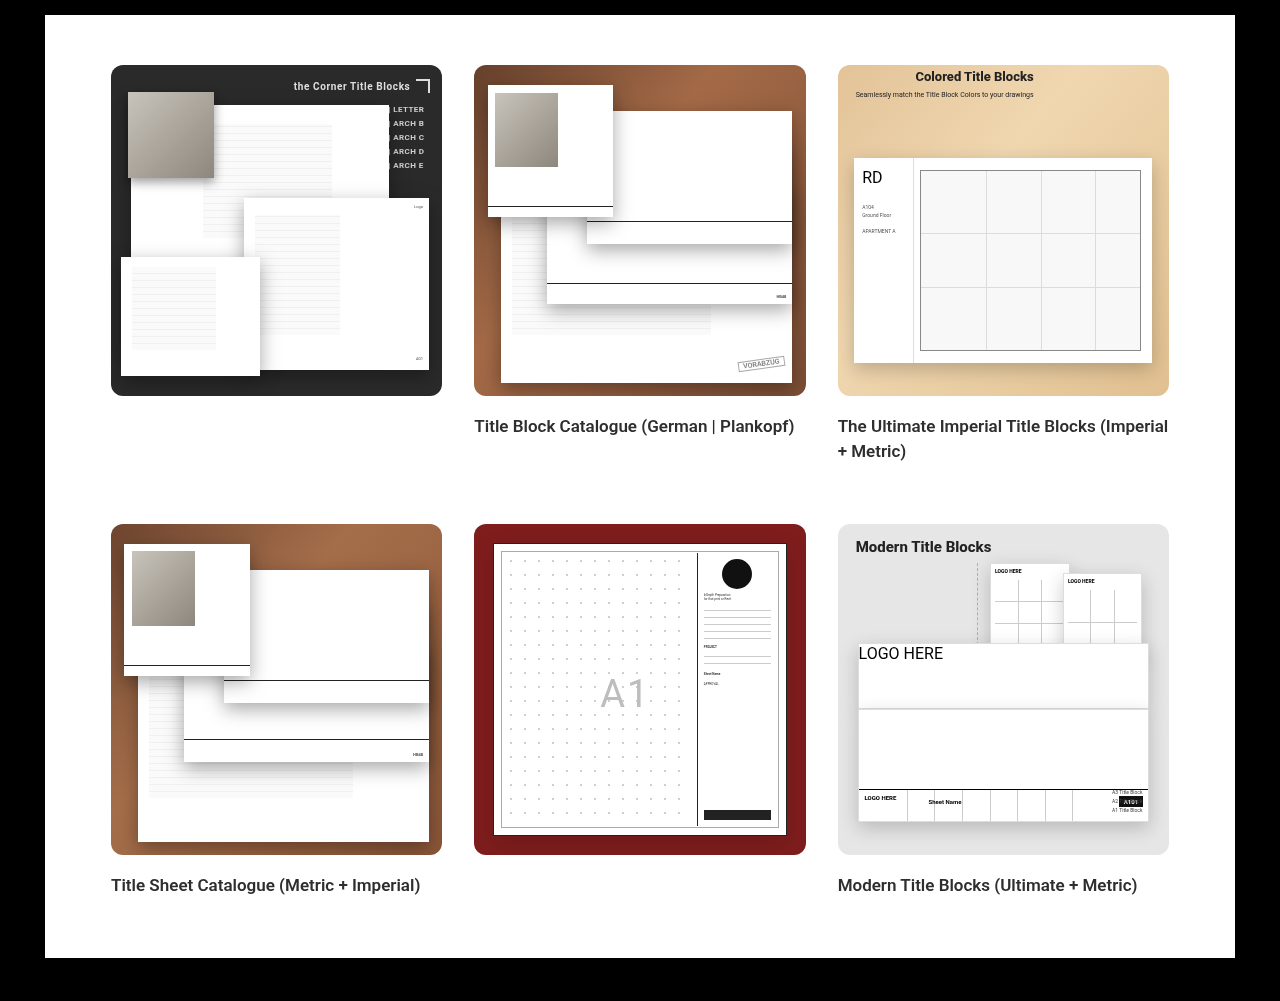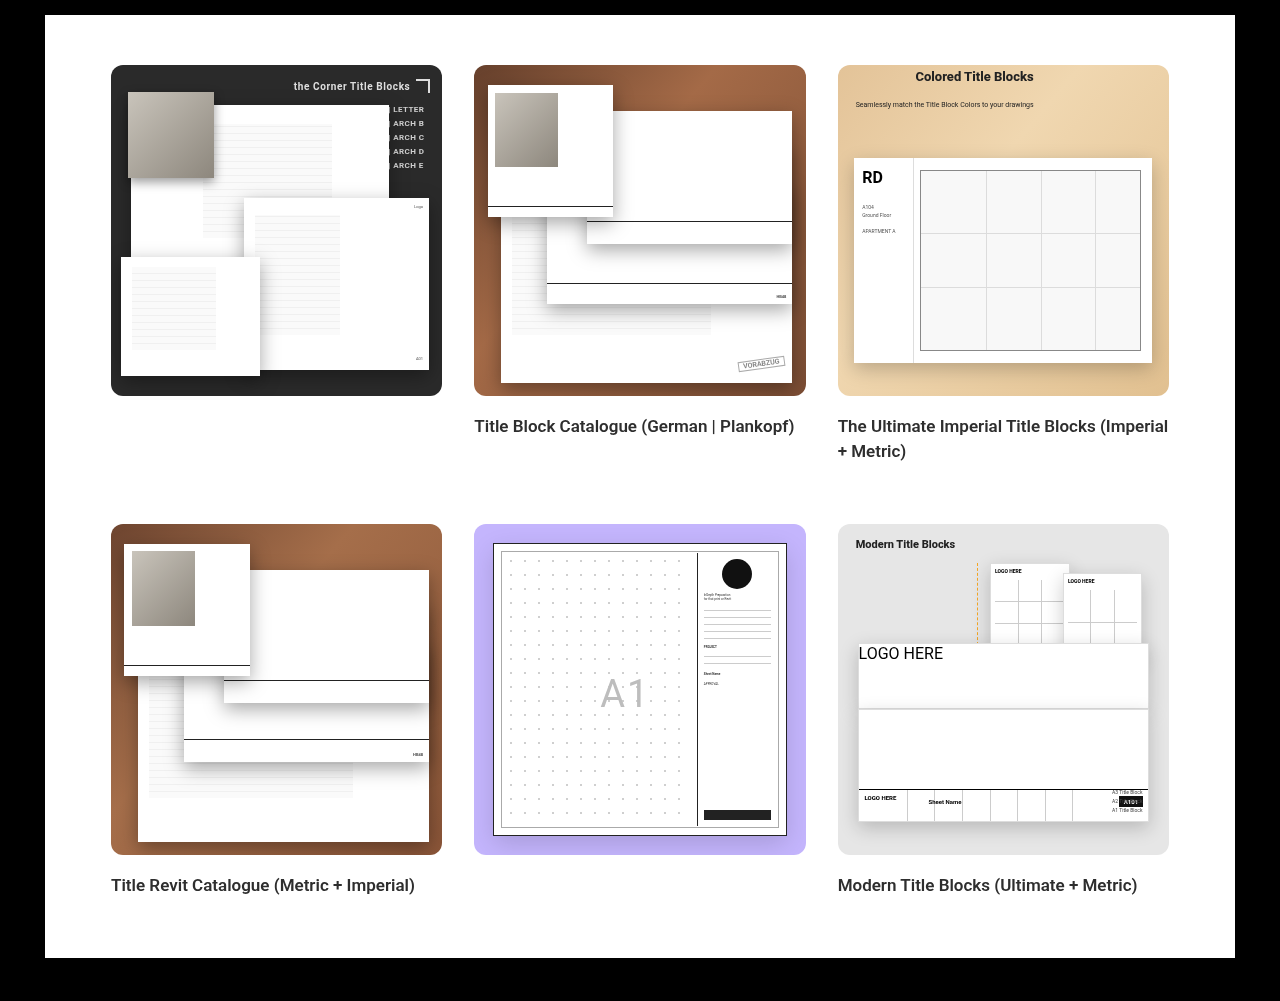--- a/index.html
+++ b/index.html
@@ -33,21 +33,21 @@
     .thumb.bg-dark { background: #2a2a2a; }
     .thumb.bg-wood1 {
       background: linear-gradient(130deg, #66402c 0%, #a46a47 40%, #7b4d34 100%);
     }
     .thumb.bg-wood2 {
       background: linear-gradient(130deg, #e3c398 0%, #f0d7b0 40%, #e1c090 100%);
     }
     .thumb.bg-wood3 {
       background: linear-gradient(130deg, #6e4530 0%, #a56e4a 40%, #8a5538 100%);
     }
-    .thumb.bg-cream { background: #c4b5fd; }
+    .thumb.bg-cream { background: #7f1d1d; }
     .thumb.bg-grey  { background: #e6e6e6; }
 
     .title {
       margin-top: 18px;
       font-size: 17px;
       font-weight: 600;
       color: #2e2e2e;
       line-height: 1.45;
     }
 
@@ -63,24 +63,24 @@
     .c1-head { position:absolute; top:14px; right:12px; color:#ddd; font-size:10px; letter-spacing:.6px; display:flex; align-items:center; gap:6px; font-weight:700;}
     .c1-head::after{content:""; width:12px; height:12px; border-top:2px solid #ddd; border-right:2px solid #ddd;}
     .c1-labels { position:absolute; top:38px; right:18px; color:#cfcfcf; font-size:8px; line-height:14px; text-align:left; font-weight:700; letter-spacing:.4px;}
     .c1-labels div{white-space:nowrap;}
     .plan { position:absolute; background:repeating-linear-gradient(0deg,#fafafa 0 6px,#f0f0f0 6px 7px), repeating-linear-gradient(90deg,#fafafa 0 6px,#f0f0f0 6px 7px);}
     .photo { position:absolute; background:linear-gradient(135deg,#c9c4bb,#8d877d); }
 
     
     .c3-head { position:absolute; top:4px; left:18px; color:#222;text-align:right; }
     .c3-head .h1{font-weight:800; font-size:13px;}
-    .c3-head .h2{font-size:7px; margin-top:17px;}
+    .c3-head .h2{font-size:7px; margin-top:7px;}
     .c3-band { position:absolute; left:5%; right:5%; bottom:10%; top:28%; background:#fff; box-shadow:0 6px 18px rgba(0,0,0,.22); }
     .c3-band .side { position:absolute; left:0; top:0; bottom:0; width:20%; border-right:1px solid #ddd; padding:10px 8px; }
-    .c3-band .side .rd{font-weight:700; font-size:16px;}
+    .c3-band .side .rd{font-weight:400; font-size:16px;}
     .c3-band .side .tiny{font-size:5px; color:#555; margin-top:16px; line-height:8px;}
     .c3-band .fp { position:absolute; left:22%; right:4%; top:6%; bottom:6%; background:
         linear-gradient(#dcdcdc,#dcdcdc) left 30% top 0/1px 100% no-repeat,
         linear-gradient(#dcdcdc,#dcdcdc) left 55% top 0/1px 100% no-repeat,
         linear-gradient(#dcdcdc,#dcdcdc) left 80% top 0/1px 100% no-repeat,
         linear-gradient(#dcdcdc,#dcdcdc) left 0 top 35%/100% 1px no-repeat,
         linear-gradient(#dcdcdc,#dcdcdc) left 0 top 65%/100% 1px no-repeat,
         #f8f8f8; border:1px solid #888;}
 
     
@@ -88,21 +88,21 @@
     .c5-sheet .inner{position:absolute; inset:3px; border:1px solid #aaa;}
     .c5-sheet .dots{position:absolute; inset:6px 92px 6px 6px; background:
        radial-gradient(circle 1px,#cfcfcf 1px,transparent 1.2px) 0 0/14px 14px;}
     .c5-sheet .a1{position:absolute; left:36%; top:44%; font-size:38px; color:#bdbdbd; font-weight:400; letter-spacing:2px;}
     .c5-sheet .tb{position:absolute; right:5px; top:5px; bottom:5px; width:80px; border-left:1px solid #222; padding:6px 6px; font-size:4px; color:#333;}
     .c5-sheet .circle{width:30px;height:30px;border-radius:50%;background:#111;margin:0 auto 4px;}
     .c5-sheet .bar{position:absolute; left:6px; right:6px; bottom:6px; height:10px; background:#222;}
     .c5-sheet .tb .row{height:6px;border-bottom:1px solid #ccc;margin-bottom:1px;}
 
     
-    .c6-head{position:absolute; top:14px; left:18px; font-weight:800; font-size:11px; color:#222;}
+    .c6-head{position:absolute; top:14px; left:18px; font-weight:800; font-size:15px; color:#222;}
     .c6-big{position:absolute; left:6%; right:6%; top:56%; bottom:10%; background:#fff; box-shadow:0 6px 18px rgba(0,0,0,.2); border:1px solid #ddd;}
     .c6-big .strip{position:absolute; left:0; right:0; bottom:0; height:32px; border-top:1px solid #000;}
     .c6-big .strip .logo{position:absolute;left:6px;top:4px;font-size:6px;font-weight:800;}
     .c6-big .strip .cells{position:absolute;left:48px;right:48px;top:0;bottom:0;display:flex;}
     .c6-big .strip .cells div{flex:1;border-left:1px solid #ccc;}
     .c6-big .strip .tag{position:absolute;right:5px;top:6px;background:#111;color:#fff;font-size:6px;padding:2px 5px;font-weight:700;}
     .c6-mid{position:absolute; left:6%; right:6%; top:36%; height:20%; background:#fff; box-shadow:0 6px 18px rgba(0,0,0,.2); border:1px solid #ddd;}
     .c6-sm{position:absolute; background:#fff; box-shadow:0 6px 18px rgba(0,0,0,.2); border:1px solid #ddd;}
     .c6-sm.a{left:46%; top:12%; width:24%; height:26%;}
     .c6-sm.b{left:68%; top:15%; width:24%; height:26%;}
@@ -204,21 +204,21 @@
           <div class="tiny-text" style="right:6px;bottom:4px;font-weight:800;">HB48</div>
         </div>
         <div class="sheet" style="left:34%;top:14%;width:62%;height:40%;">
           <div class="hstrip" style="bottom:22px;"></div>
         </div>
         <div class="sheet" style="left:4%;top:6%;width:38%;height:40%;">
           <div class="photo" style="left:6%;top:6%;width:50%;height:56%;"></div>
           <div class="hstrip" style="bottom:10px;"></div>
         </div>
       </div>
-      <div class="title">Title Revit Catalogue (Metric + Imperial)</div>
+      <div class="title">Title Sheet Catalogue (Metric + Imperial)</div>
     </div>
 
     <div class="card">
       <div class="thumb bg-cream">
         <div class="c5-sheet">
           <div class="inner"></div>
           <div class="dots"></div>
           <div class="a1">A1</div>
           <div class="tb">
             <div class="circle"></div>

